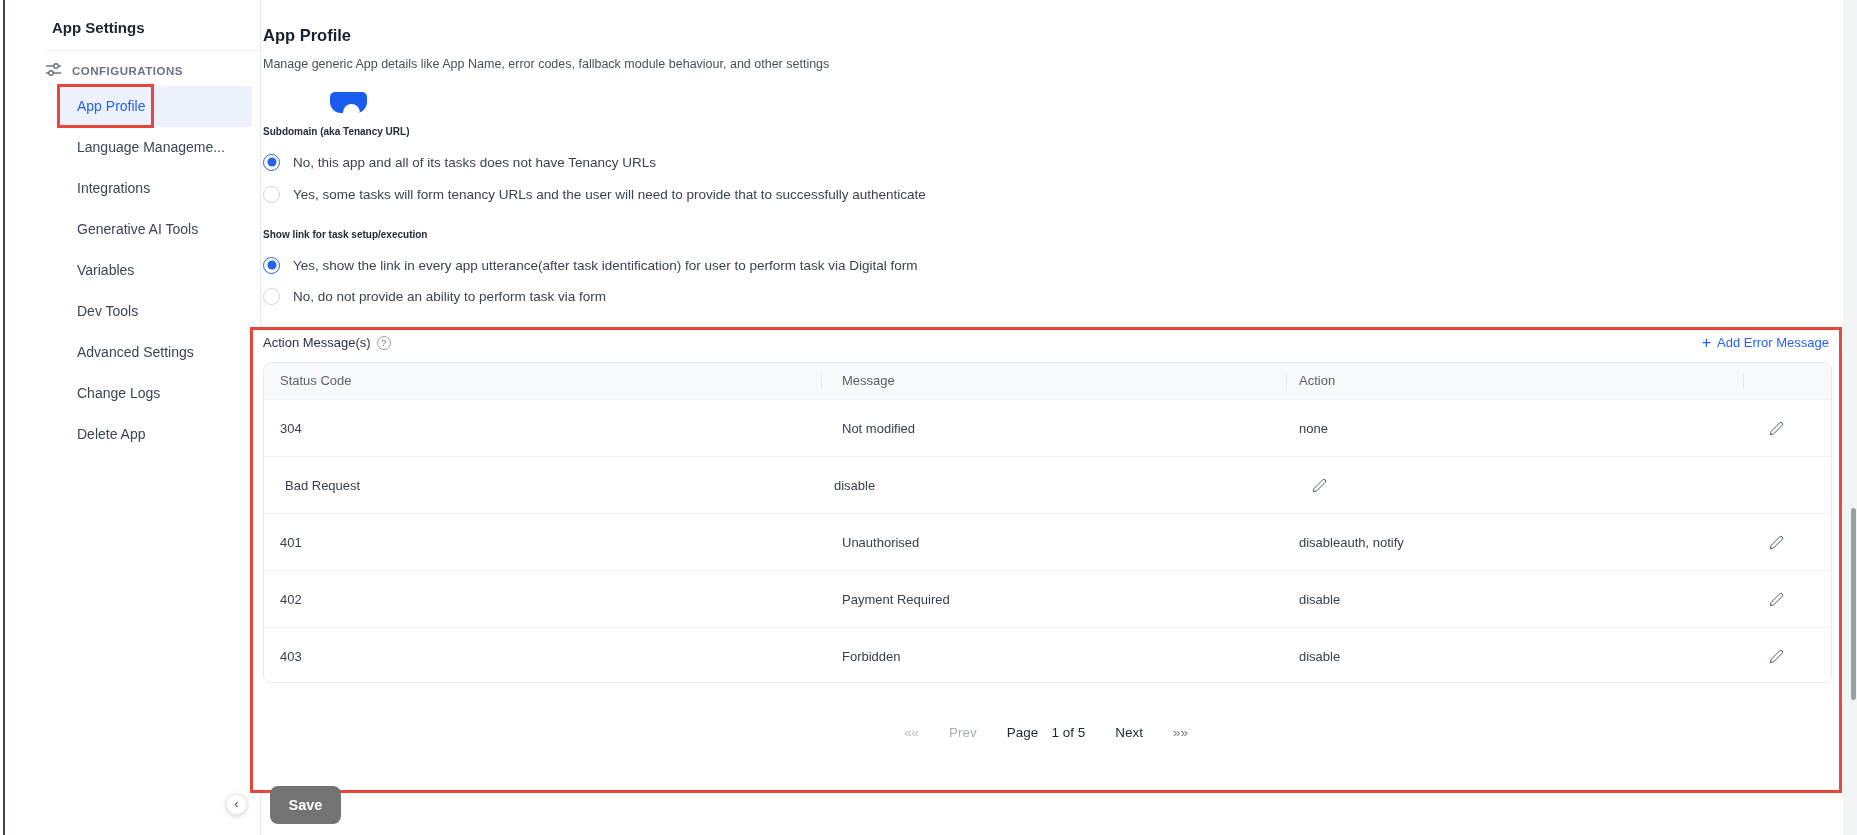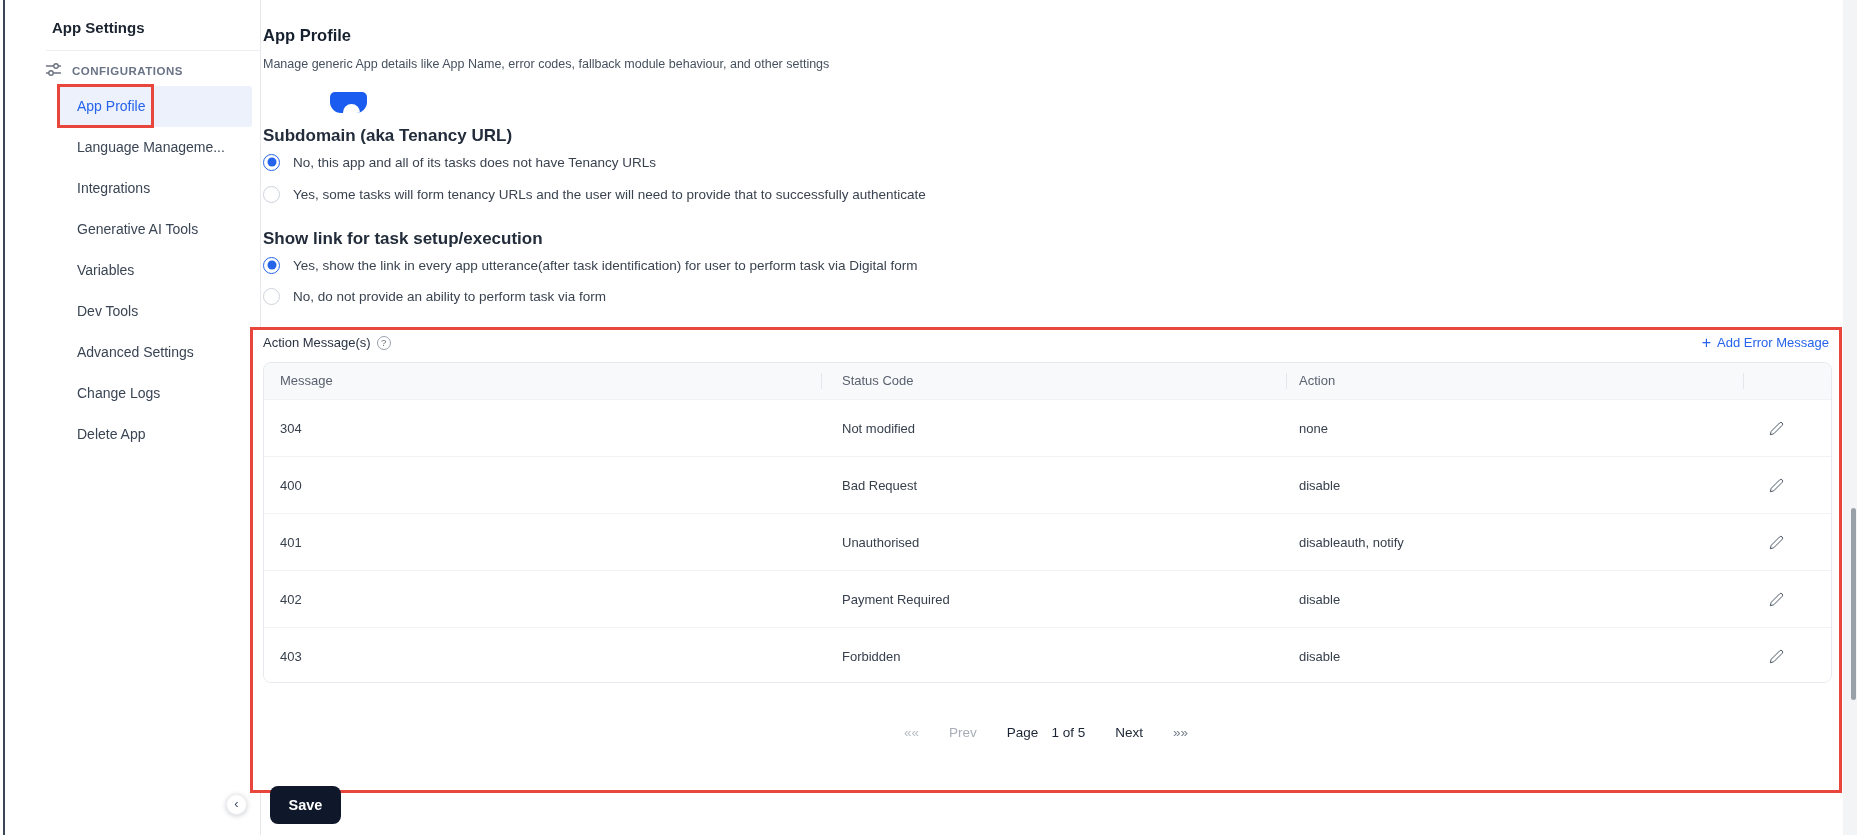--- a/index.html
+++ b/index.html
@@ -26,21 +26,21 @@
 
   
   .main-title { position:absolute; left:263px; top:26px; font-size:16.5px; font-weight:700; color:#16202e; }
   .main-sub { position:absolute; left:263px; top:57px; font-size:12.5px; color:#46505f; }
 
   
   .toggle-partial { position:absolute; left:330px; top:92px; width:37px; height:21px; background:#1a5cf0; border-radius:5px 5px 11px 11px; overflow:hidden; }
   .toggle-knob { position:absolute; left:13px; top:12px; width:17px; height:17px; background:#fff; border-radius:50%; }
 
   
-  .sec-label { position:absolute; left:263px; font-size:17px; font-weight:600; color:#222c3a; }
+  .sec-label { position:absolute; left:263px; font-size:10px; font-weight:600; color:#222c3a; }
   .radio-row { position:absolute; left:263px; height:22px; display:flex; align-items:center; gap:13px; }
   .radio { width:17px; height:17px; border-radius:50%; flex:0 0 auto; position:relative; background:#fff; }
   .radio.sel { border:1.5px solid #2563eb; }
   .radio.sel::after { content:''; position:absolute; left:50%; top:50%; transform:translate(-50%,-50%); width:9px; height:9px; border-radius:50%; background:#2563eb; }
   .radio.unsel { border:1.5px solid #cdd2da; }
   .radio-label { font-size:13.5px; color:#3a4350; }
 
   
   .error-panel { position:absolute; left:250px; top:327px; width:1592px; height:466px; border:3px solid #e8463c; background:#fff; }
   .ep-title { position:absolute; left:10px; top:5px; display:flex; align-items:center; gap:6px; font-size:13px; font-weight:500; color:#2a3342; }
@@ -64,21 +64,21 @@
   .edit-btn { width:22px; height:22px; border:none; background:transparent; cursor:pointer; display:flex; align-items:center; justify-content:center; }
 
   .pagination { position:absolute; left:0; right:0; top:388px; height:28px; display:flex; align-items:center; justify-content:center; gap:30px; font-size:13.5px; }
   .pg-first { color:#b6bcc4; cursor:pointer; }
   .pg-prev  { color:#a8aeb8; cursor:pointer; }
   .pg-group { display:flex; gap:13px; color:#1b2534; }
   .pg-next  { color:#1b2534; font-weight:500; cursor:pointer; }
   .pg-last  { color:#757e8a; cursor:pointer; }
 
   
-  .save-btn { position:absolute; left:270px; top:786px; width:71px; height:38px; background:#0f172a; color:#fff; font-size:14.5px; font-weight:600; border:none; border-radius:8px; cursor:pointer; z-index:6; font-family:inherit; }
+  .save-btn { position:absolute; left:270px; top:786px; width:71px; height:38px; background:#737373; color:#fff; font-size:14.5px; font-weight:600; border:none; border-radius:8px; cursor:pointer; z-index:6; font-family:inherit; }
   .collapse-btn { position:absolute; left:226px; top:794px; width:21px; height:21px; border-radius:50%; background:#fff; border:1px solid #ededf0; box-shadow:0 1px 5px rgba(20,30,50,.22); z-index:7; font-size:13px; line-height:18px; text-align:center; color:#3f4d63; cursor:pointer; }
 
   
   .scroll-track { position:absolute; left:1843px; top:0; width:14px; height:835px; background:#f3f4f6; }
   .scroll-thumb { position:absolute; left:8px; top:508px; width:5px; height:192px; background:#9aa0a8; border-radius:3px; cursor:pointer; }
 </style>
 </head>
 <body>
 
 <div class="page">
@@ -145,39 +145,38 @@
       <span>Action Message(s)</span>
       <span class="help-icon">?</span>
     </div>
     <div class="ep-add">
       <span class="plus">+</span>
       <span>Add Error Message</span>
     </div>
 
     <div class="table-card">
       <div class="t-header">
+        <div class="hc">Status Code</div>
         <div class="hc">Message</div>
-        <div class="hc">Status Code</div>
         <div class="hc">Action</div>
         <div class="hc"></div>
       </div>
       <div class="t-row">
         <div class="c1">304</div>
         <div class="c2">Not modified</div>
         <div class="c3">none</div>
         <div class="c4">
             <button class="edit-btn">
               <svg width="15" height="15" viewBox="0 0 24 24" fill="none" stroke="#4d5866" stroke-width="1.6" stroke-linejoin="round">
                 <path d="M17 3a2.8 2.8 0 0 1 4 4L7.5 20.5 2 22l1.5-5.5L17 3z"></path>
               </svg>
             </button>
           </div>
       </div>
       <div class="t-row">
-        <div class="c1">400</div>
         <div class="c2">Bad Request</div>
         <div class="c3">disable</div>
         <div class="c4">
             <button class="edit-btn">
               <svg width="15" height="15" viewBox="0 0 24 24" fill="none" stroke="#4d5866" stroke-width="1.6" stroke-linejoin="round">
                 <path d="M17 3a2.8 2.8 0 0 1 4 4L7.5 20.5 2 22l1.5-5.5L17 3z"></path>
               </svg>
             </button>
           </div>
       </div>

